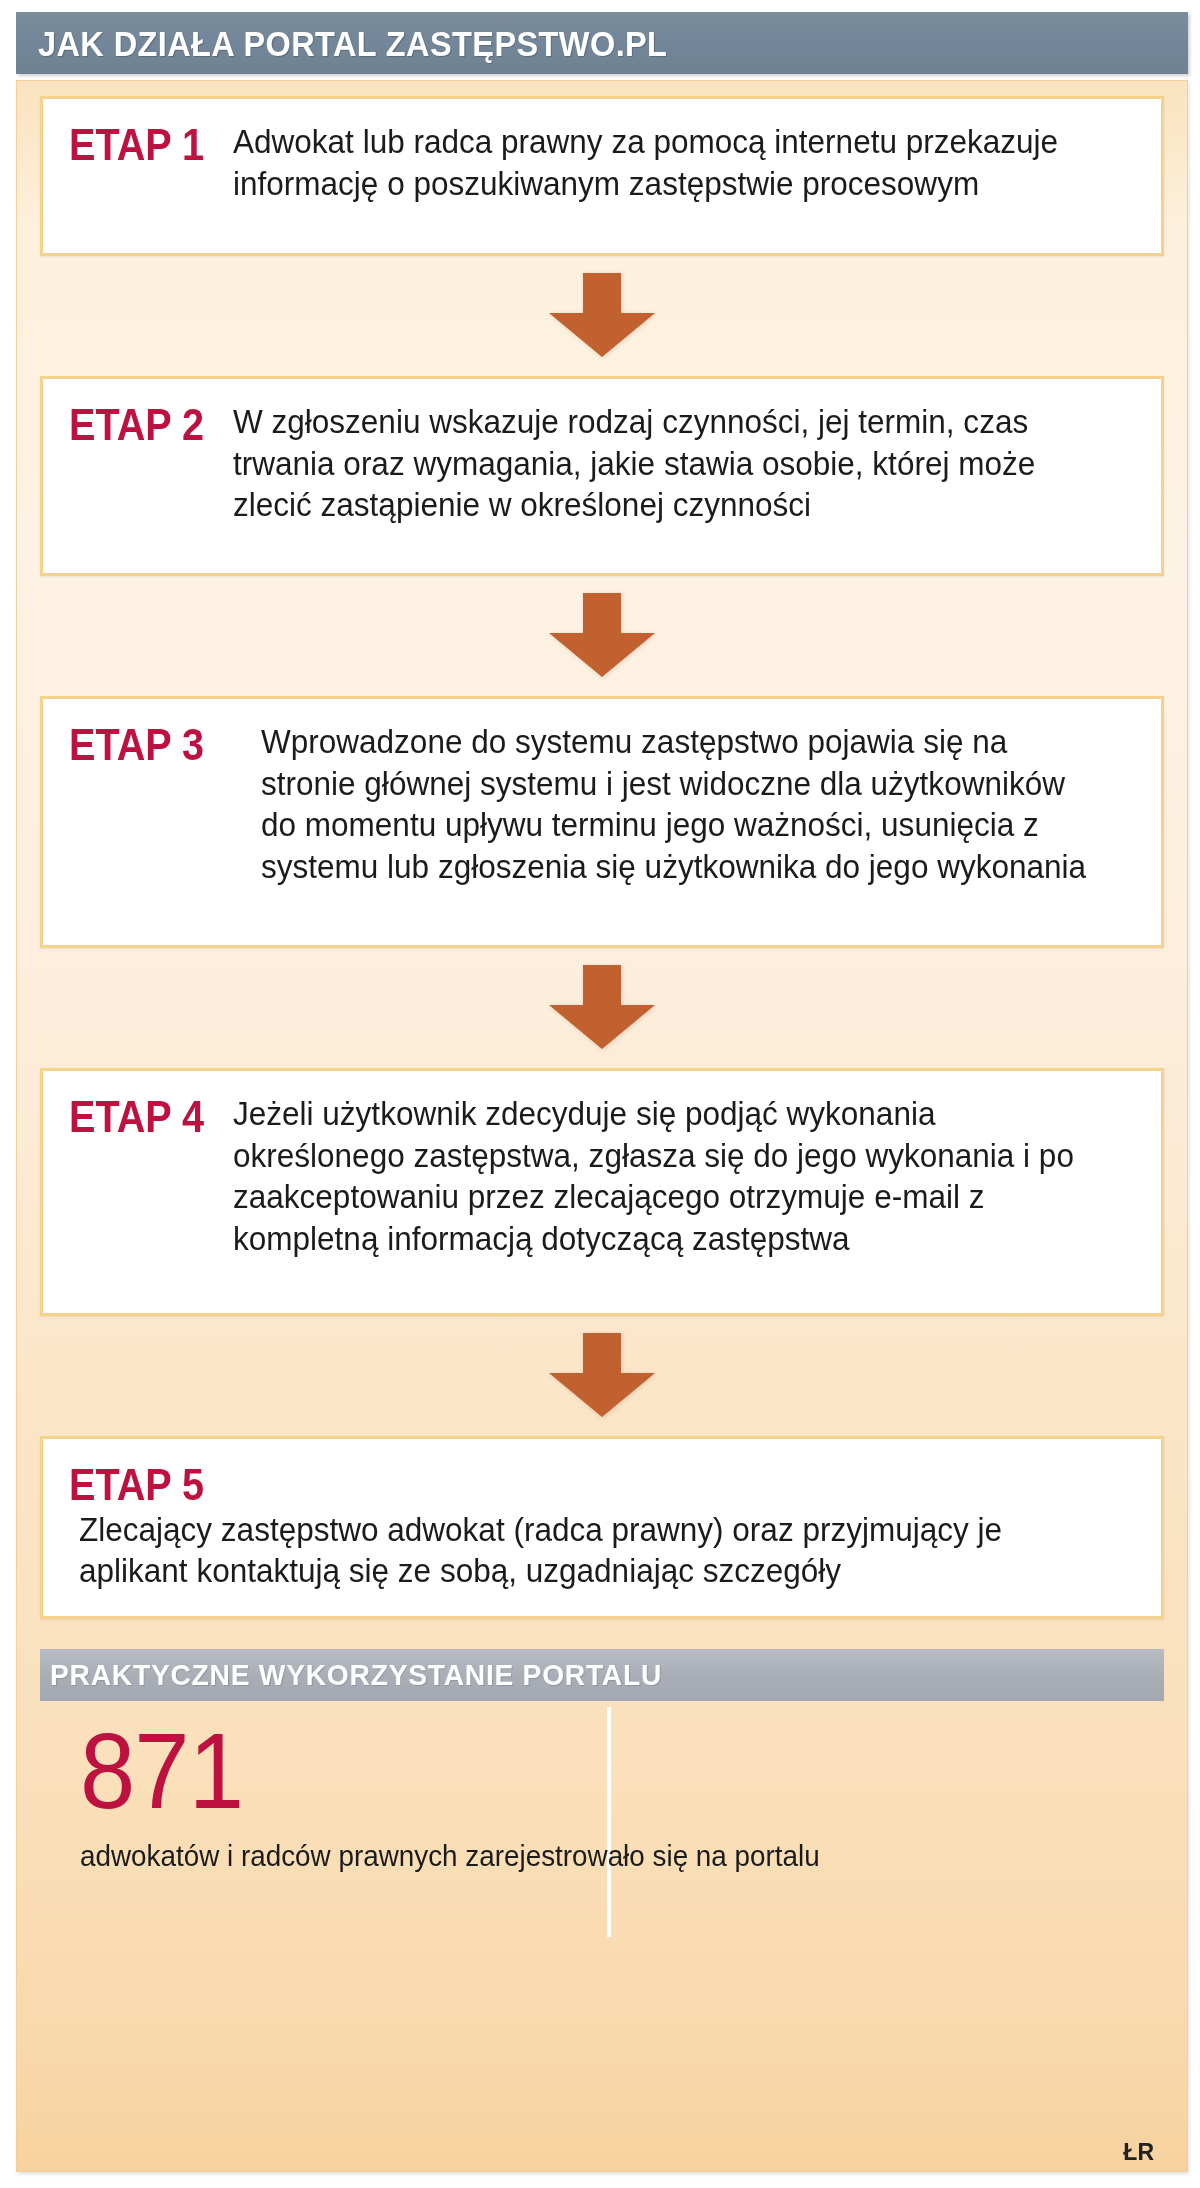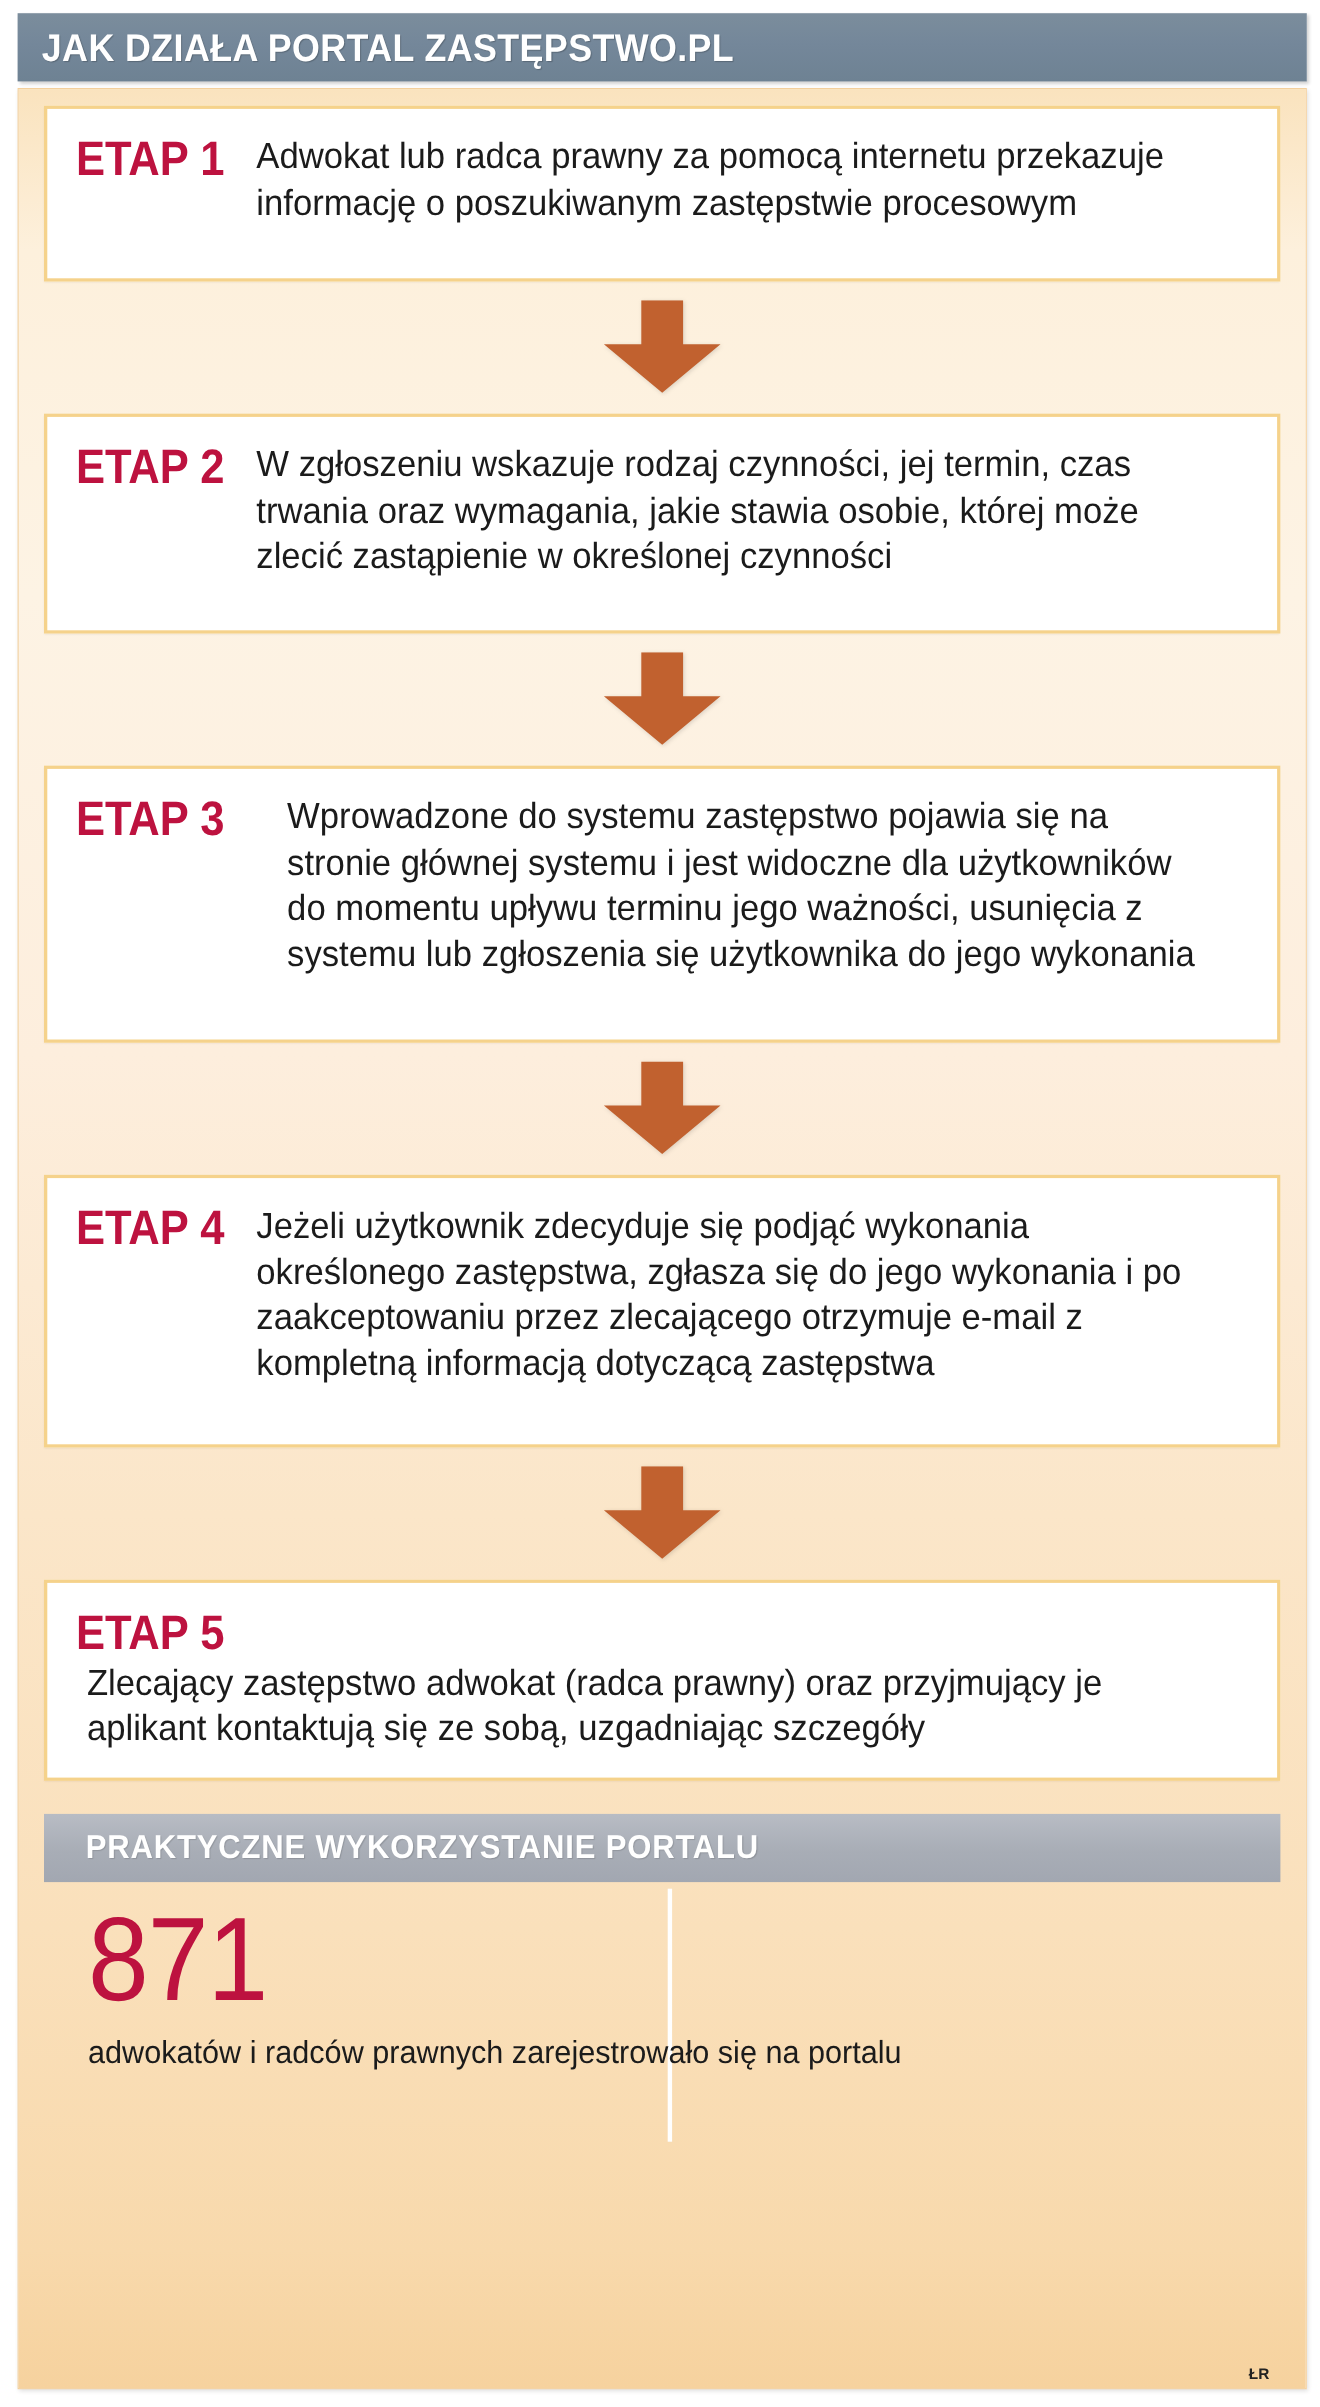--- a/index.html
+++ b/index.html
@@ -121,24 +121,24 @@
     filter: drop-shadow(1px 1px 2px rgba(0,0,0,0.14));
   }
 
   
   .stats {
     position: relative;
     margin: 0 24px;
   }
   .stats-header {
     background: linear-gradient(180deg, #b8bcc4 0%, #a8adb6 55%, #a2a7b1 100%);
-    height: 62px;
+    height: 52px;
     display: flex;
     align-items: center;
-    padding-left: 38px;
+    padding-left: 10px;
     box-sizing: border-box;
   }
   .stats-header .stats-title {
     color: #ffffff;
     font-size: 30px;
     font-weight: bold;
     letter-spacing: 0.8px;
     transform: scaleX(0.94);
     transform-origin: left center;
     white-space: nowrap;
@@ -184,21 +184,21 @@
     line-height: 1.32;
     margin-top: 12px;
     transform: scaleX(0.96);
     transform-origin: left top;
   }
 
   .credit {
     position: absolute;
     right: 46px;
     bottom: 22px;
-    font-size: 14px;
+    font-size: 23px;
     font-weight: bold;
     color: #222222;
   }
 </style>
 </head>
 <body>
 
 <div class="title-bar">
   <span class="title-text">JAK DZIAŁA PORTAL ZASTĘPSTWO.PL</span>
 </div>

